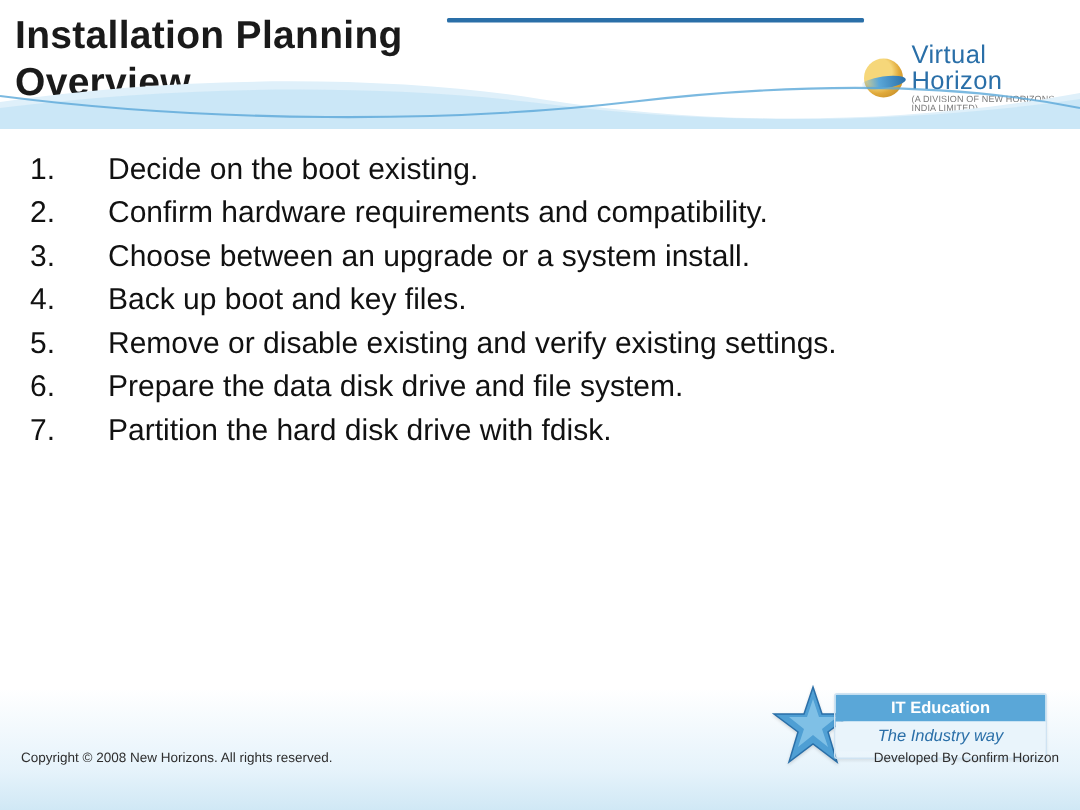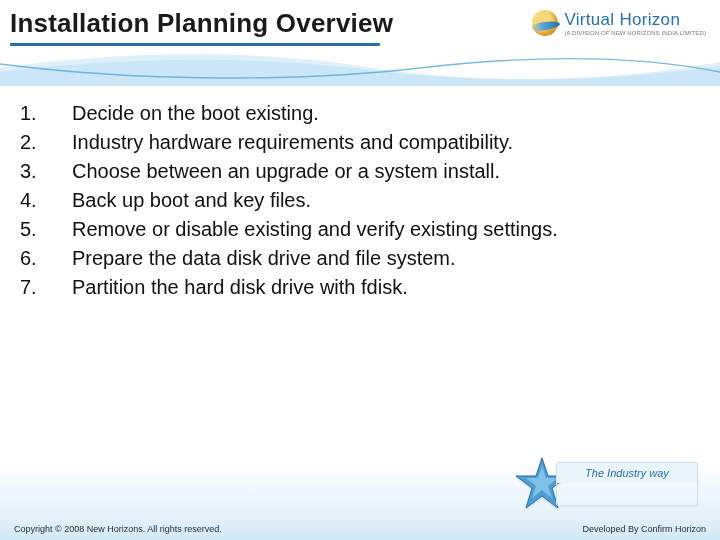--- a/index.html
+++ b/index.html
@@ -5,28 +5,28 @@
   * { margin: 0; padding: 0; box-sizing: border-box; }
   html, body { width: 720px; height: 540px; font-family: Arial, Helvetica, sans-serif; background: #fff; overflow: hidden; }
   .slide {
     width: 720px; height: 540px; position: relative;
     background: linear-gradient(to bottom, #ffffff 0%, #ffffff 85%, #e6f3fb 95%, #d0e8f5 100%);
   }
   .header {
     display: flex; align-items: flex-start; justify-content: space-between;
     padding: 8px 14px 0 10px;
   }
-  .title-block { display: flex; flex-direction: column; }
+  .title-block { display: flex; flex-direction: row; }
   .title {
     font-size: 26px; font-weight: bold; color: #1a1a1a; letter-spacing: 0.2px;
   }
   .title-underline {
     width: 370px; height: 3px; background: #2a6fa8; margin-top: 4px; border-radius: 1px;
   }
-  .brand { display: flex; align-items: center; gap: 6px; margin-top: 2px; }
+  .brand { display: flex; align-items: center; gap: 6px; margin-top: 20px; }
   .brand-logo {
     width: 26px; height: 26px; border-radius: 50%;
     background: radial-gradient(circle at 35% 35%, #f6d77a 0 40%, #e0a93a 60%, #b57c1a 100%);
     position: relative; flex: 0 0 auto;
   }
   .brand-logo::after {
     content: ""; position: absolute; width: 30px; height: 8px; border-radius: 50%;
     background: linear-gradient(to right, rgba(255,255,255,0) 0%, #5aa7d8 40%, #2a6fa8 100%);
     left: -2px; top: 12px; transform: rotate(-8deg);
   }
@@ -38,21 +38,21 @@
   }
   .content {
     position: absolute; left: 20px; top: 96px; right: 20px;
   }
   .list { display: table; border-collapse: separate; border-spacing: 0 6px; }
   .row { display: table-row; }
   .num, .txt { display: table-cell; vertical-align: top; font-size: 20px; color: #111; }
   .num { width: 52px; padding-right: 10px; }
   .footer {
     position: absolute; left: 0; right: 0; bottom: 0; height: 40px;
-    display: flex; align-items: flex-end; justify-content: space-between;
+    display: flex; align-items: flex-start; justify-content: space-between;
     padding: 0 14px 6px 14px; font-size: 9px; color: #2e2e2e;
   }
   .badge {
     position: absolute; right: 22px; bottom: 30px; width: 150px; height: 48px;
   }
   .badge-star {
     position: absolute; left: -34px; top: -6px; width: 56px; height: 56px;
   }
   .badge-box {
     position: absolute; left: 8px; top: 0; right: 0; height: 44px;
@@ -95,21 +95,21 @@
   </svg>
 
   <div class="content">
     <div class="list">
       <div class="row">
         <div class="num">1.</div>
         <div class="txt">Decide on the boot existing.</div>
       </div>
       <div class="row">
         <div class="num">2.</div>
-        <div class="txt">Industry hardware requirements and compatibility.</div>
+        <div class="txt">Confirm hardware requirements and compatibility.</div>
       </div>
       <div class="row">
         <div class="num">3.</div>
         <div class="txt">Choose between an upgrade or a system install.</div>
       </div>
       <div class="row">
         <div class="num">4.</div>
         <div class="txt">Back up boot and key files.</div>
       </div>
       <div class="row">
@@ -126,20 +126,21 @@
       </div>
     </div>
   </div>
 
   <div class="badge">
     <svg class="badge-star star-svg" viewBox="0 0 56 56">
       <polygon points="28,2 34,20 54,20 38,32 44,52 28,40 12,52 18,32 2,20 22,20" fill="#4f9fd4" stroke="#2a6fa8" stroke-width="1"></polygon>
       <polygon points="28,10 32,22 44,22 34,30 38,42 28,34 18,42 22,30 12,22 24,22" fill="#7fc0e6"></polygon>
     </svg>
     <div class="badge-box">
+      <div class="badge-top">IT Education</div>
       <div class="badge-bot">The Industry way</div>
     </div>
   </div>
 
   <div class="footer">
     <span>Copyright © 2008 New Horizons. All rights reserved.</span>
     <span>Developed By Confirm Horizon</span>
   </div>
 
 </div>

